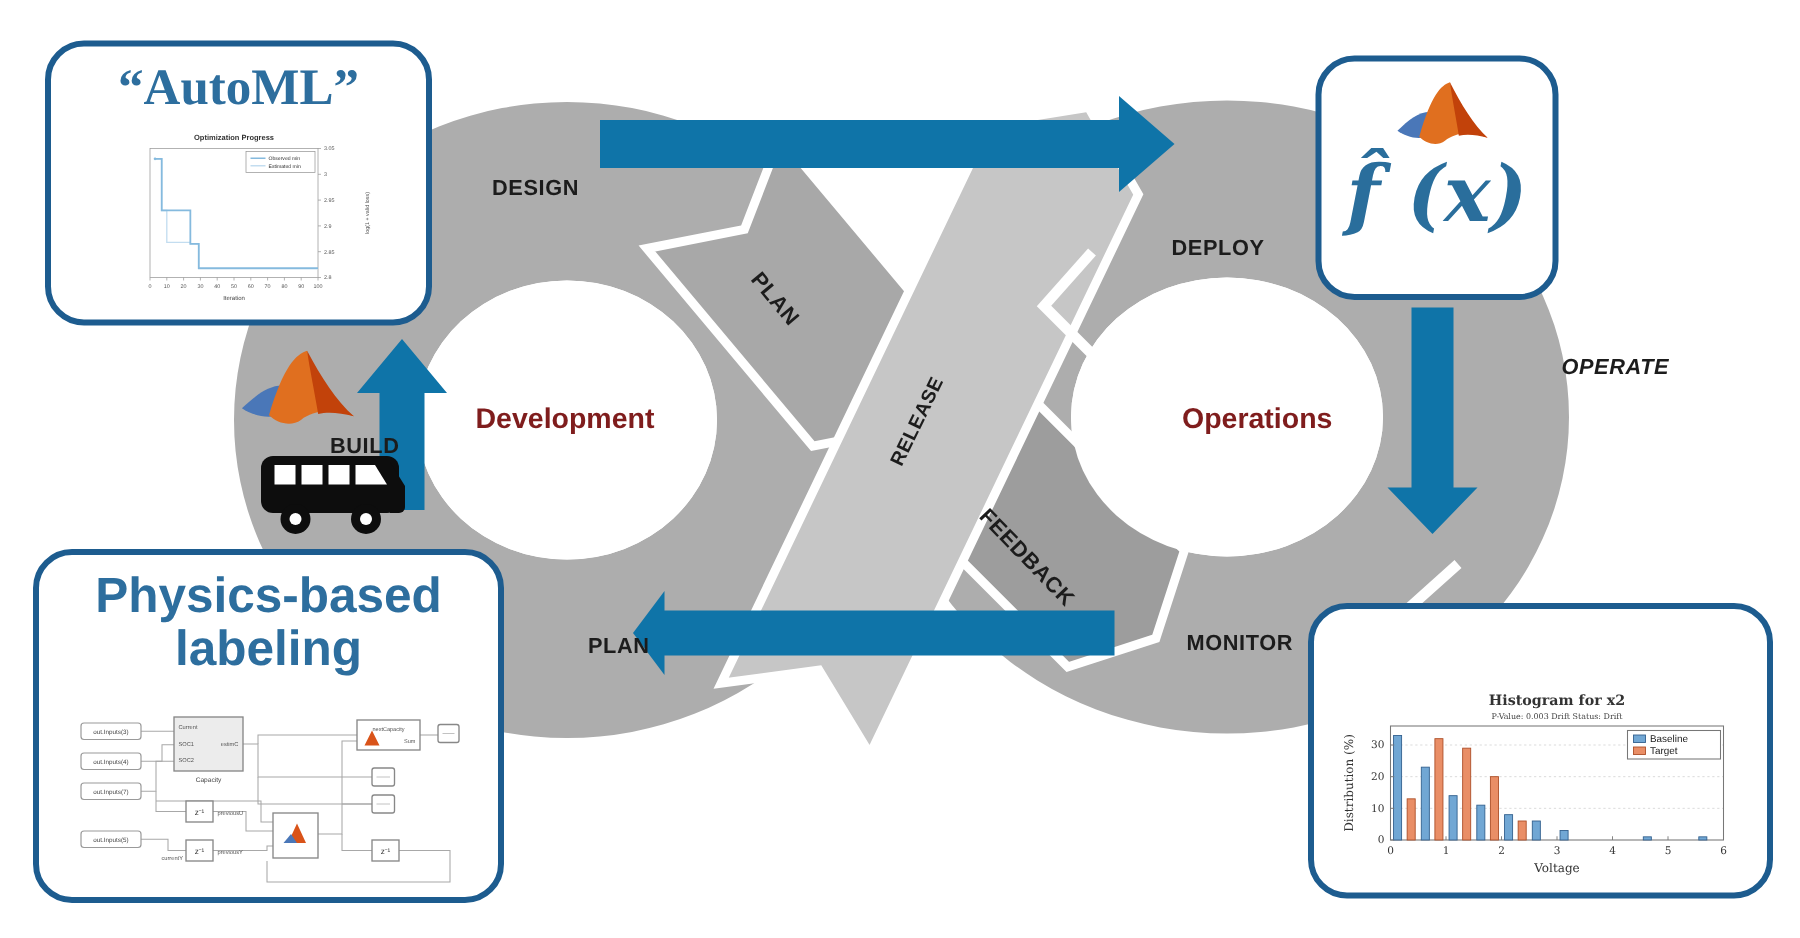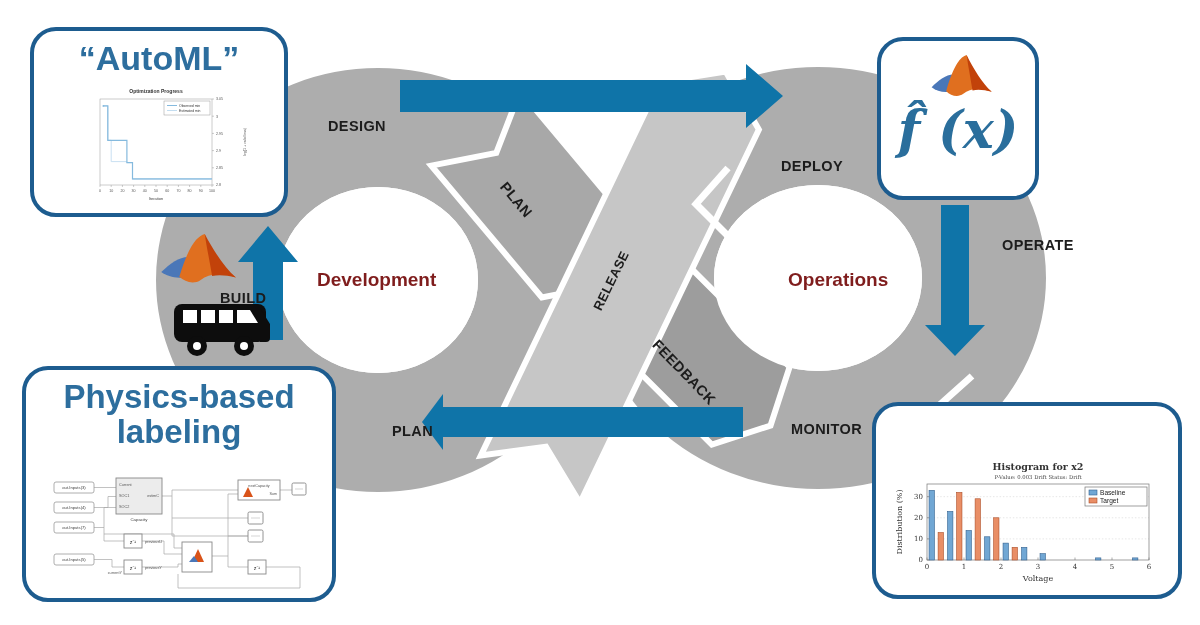--- a/index.html
+++ b/index.html
@@ -5,21 +5,21 @@
   html,body{margin:0;padding:0;background:#fff;}
   .stage{position:relative;width:1200px;height:625px;background:#ffffff;overflow:hidden;
          font-family:"Liberation Sans",sans-serif;}
   .loop-svg{position:absolute;left:0;top:0;z-index:1;}
   .stage-label{position:absolute;z-index:5;font-weight:bold;font-size:14.5px;color:#1c1c1c;
                letter-spacing:.4px;white-space:nowrap;transform-origin:left center;}
   .side-label{position:absolute;z-index:5;font-weight:bold;font-size:19px;color:#7f1d1d;white-space:nowrap;}
   .callout{position:absolute;background:#fff;border:4px solid #1d5c8f;border-radius:26px;
            box-sizing:border-box;z-index:10;}
   .callout-title{position:absolute;width:100%;text-align:center;color:#2d6e9e;font-weight:bold;line-height:1.05;}
-  .automl-title{top:10px;font-size:34px;}
+  .automl-title{top:10px;font-size:34px;font-family:Liberation Serif, serif;}
   .physics-title{top:12px;font-size:33px;}
   .drift-title{top:10px;font-size:37px;}
   .fx-formula{position:absolute;width:100%;top:58px;text-align:center;color:#2a6e9c;
               font-family:"DejaVu Serif",serif;font-style:italic;font-size:52px;font-weight:bold;}
   .chart-abs{position:absolute;}
 </style>
 </head>
 <body>
 
 <div class="stage">
@@ -77,21 +77,21 @@
       <circle cx="70" cy="48" r="10" fill="#0d0d0d"></circle>
         <circle cx="70" cy="48" r="4" fill="#ffffff"></circle>
     </g>
   </svg>
 
   <div class="stage-label" style="left:328px;top:118px;">DESIGN</div>
   <div class="stage-label" style="left:503px;top:176px;transform:rotate(50deg);">PLAN</div>
   <div class="stage-label" style="left:597px;top:302px;font-size:13px;transform:rotate(-64deg);">RELEASE</div>
   <div class="stage-label" style="left:655px;top:334px;transform:rotate(46deg);">FEEDBACK</div>
   <div class="stage-label" style="left:781px;top:116px;margin-top:42px;">DEPLOY</div>
-  <div class="stage-label" style="left:1002px;top:237px;">OPERATE</div>
+  <div class="stage-label" style="left:1041px;top:237px;font-style:italic;">OPERATE</div>
   <div class="stage-label" style="left:791px;top:421px;">MONITOR</div>
   <div class="stage-label" style="left:392px;top:423px;">PLAN</div>
   <div class="stage-label" style="left:220px;top:290px;">BUILD</div>
   <div class="side-label" style="left:317px;top:269px;">Development</div>
   <div class="side-label" style="left:788px;top:269px;">Operations</div>
 
   <div class="callout" style="left:30px;top:27px;width:258px;height:190px;">
     <div class="callout-title automl-title">“AutoML”</div>
     <svg id="automl-chart" class="chart-abs" style="left:52px;top:52px;" width="170" height="130" viewBox="0 0 170 130">
         <text x="70" y="10" font-size="5" font-weight="bold" fill="#333" text-anchor="middle" font-family="Liberation Sans, sans-serif">Optimization Progress</text>

